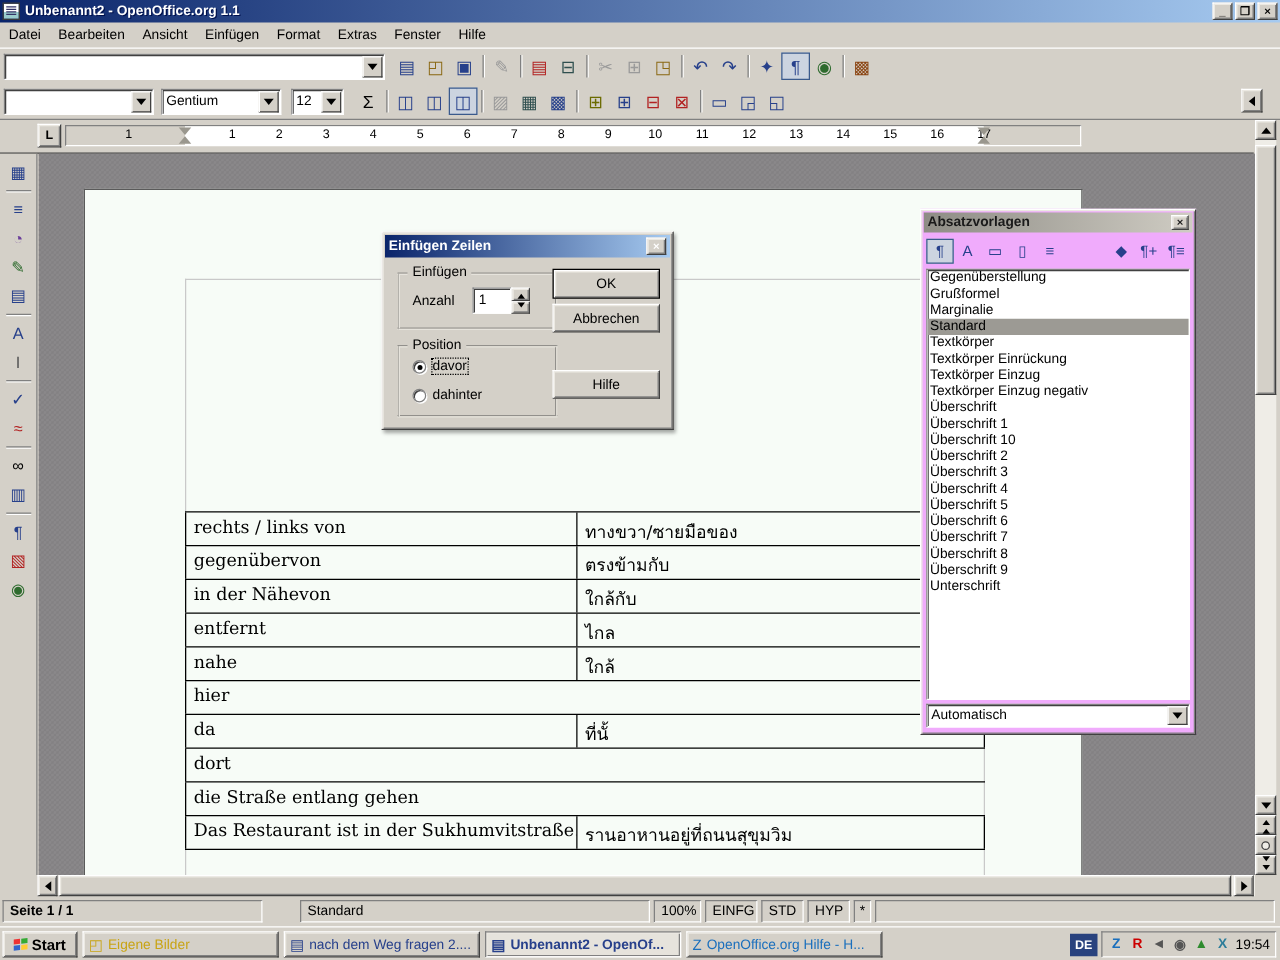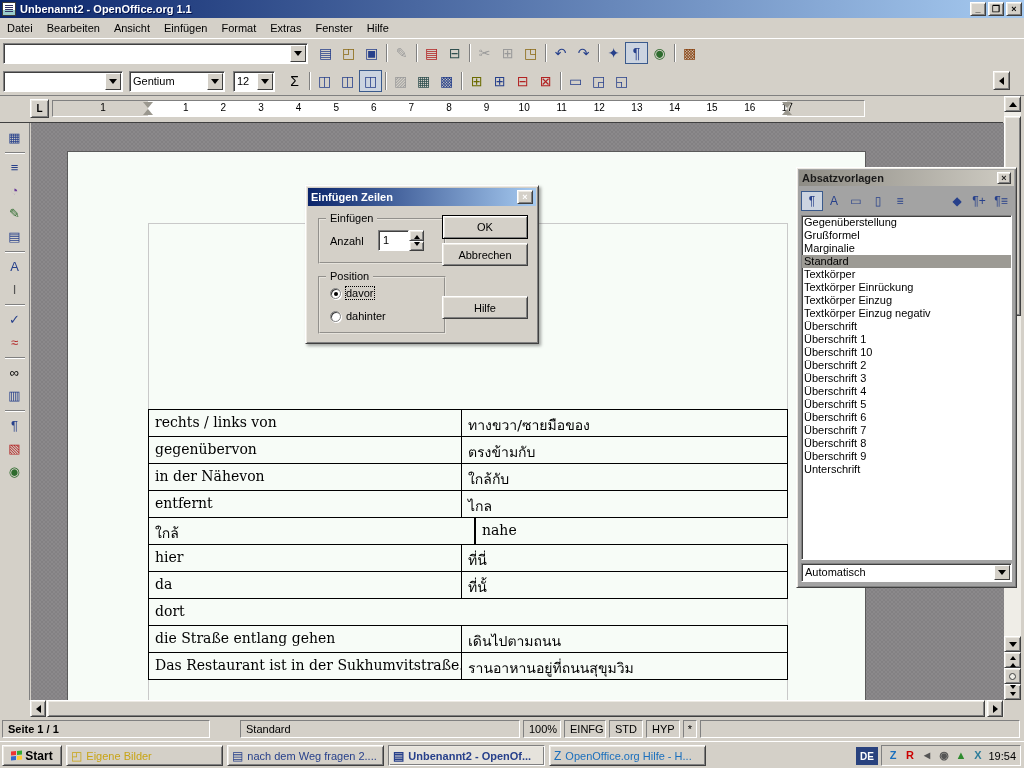--- a/index.html
+++ b/index.html
@@ -121,21 +121,21 @@
   .spin .sarrows .tri-u,.spin .sarrows .tri-d { border-width:3px; margin:0; }
   .spin .sarrows .tri-u{border-bottom-width:4px;} .spin .sarrows .tri-d{border-top-width:4px;}
   .radio { position:absolute; display:flex; align-items:center; gap:5px; font-size:11px; }
   .rdot { width:11px; height:11px; border-radius:50%; background:#fff; border:1px solid #808080; box-shadow:inset 1px 1px 0 #404040, 1px 1px 0 #fff; position:relative; }
   .radio.sel .rdot::after { content:""; position:absolute; left:3px; top:3px; width:4px; height:4px; border-radius:50%; background:#000; }
   .radio.focus .rlabel { outline:1px dotted #000; }
   .dbtn { position:absolute; left:136px; width:86px; height:23px; background:#d4d0c8; display:flex; align-items:center; justify-content:center; font-size:11px; }
   .dbtn.default { height:24px; border:1px solid #000; box-shadow:inset 1px 1px 0 #fff, inset -1px -1px 0 #808080, inset 2px 2px 0 #ece9e2; }
 
   
-  .stylist { position:absolute; left:796px; top:167px; width:221px; height:421px; background:#a3a3a3; z-index:10;
+  .stylist { position:absolute; left:736px; top:167px; width:221px; height:421px; background:#f0abfc; z-index:10;
     border:1px solid; border-color:#fff #404040 #404040 #fff; box-shadow:inset 1px 1px 0 #ece9e2, inset -1px -1px 0 #808080; }
   .stitle { position:absolute; left:2px; top:2px; right:2px; height:16px; background:linear-gradient(90deg,#8e8c85,#cfccc3);
     display:flex; align-items:center; padding:0 3px; font-weight:bold; font-size:11px; color:#1a1a1a; }
   .stitle .wbtn { margin-left:auto; width:14px; height:12px; }
   .stoolbar { position:absolute; left:4px; top:21px; right:4px; height:24px; display:flex; align-items:center; }
   .stoolbar .tbtn { width:22px; height:20px; font-size:12px; }
   .stoolbar .rgt { margin-left:auto; display:flex; }
   .slist { position:absolute; left:4px; top:47px; right:4px; height:345px; overflow:hidden; }
   .sitem { font-size:11px; line-height:13px; padding-left:2px; white-space:nowrap; }
   .sitem.selected { background:#9c9a94; }
@@ -315,37 +315,35 @@
         </div>
           <div class="trow">
           <div class="tcell de">in der Nähevon</div>
           <div class="tcell th">ใกล้กับ</div>
         </div>
           <div class="trow">
           <div class="tcell de">entfernt</div>
           <div class="tcell th">ไกล</div>
         </div>
           <div class="trow">
+          <div class="tcell de">nahe</div>
           <div class="tcell th">ใกล้</div>
-          <div class="tcell de">nahe</div>
         </div>
           <div class="trow">
           <div class="tcell de">hier</div>
-          <div class="tcell th">ที่นี่</div>
         </div>
           <div class="trow">
           <div class="tcell de">da</div>
           <div class="tcell th">ที่นั้</div>
         </div>
           <div class="trow">
           <div class="tcell de">dort</div>
         </div>
           <div class="trow">
           <div class="tcell de">die Straße entlang gehen</div>
-          <div class="tcell th">เดินไปตามถนน</div>
         </div>
           <div class="trow">
           <div class="tcell de">Das Restaurant ist in der Sukhumvitstraße.</div>
           <div class="tcell th">รานอาหานอยู่ที่ถนนสุขุมวิม</div>
         </div>
         </div>
     </div>
   </div>
 
   <div class="vscroll">

